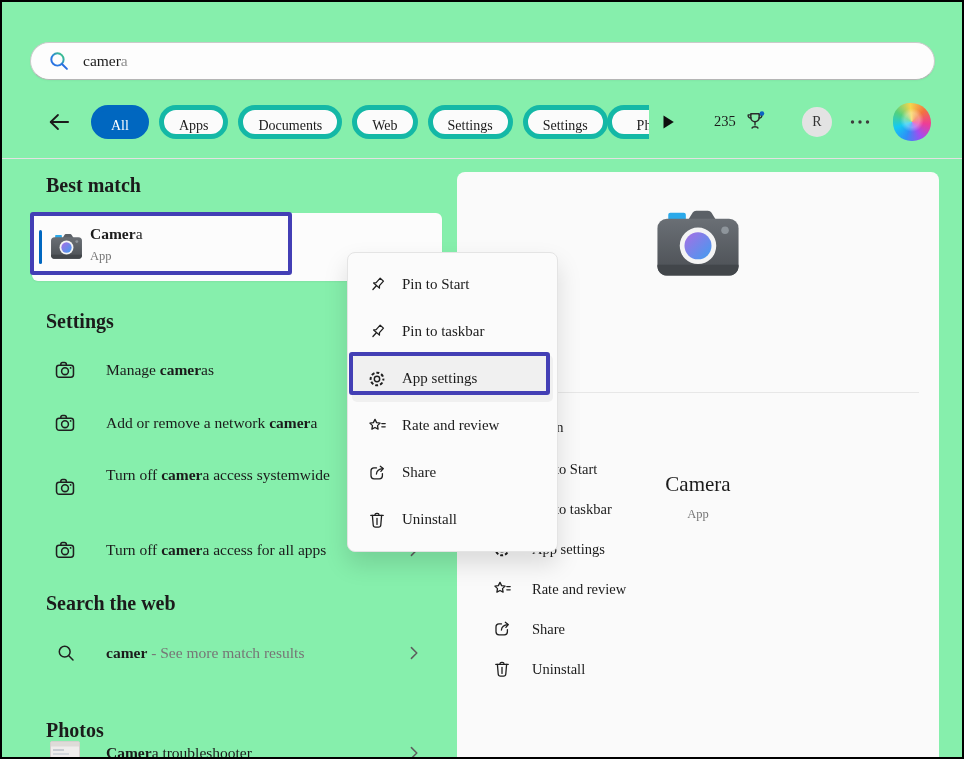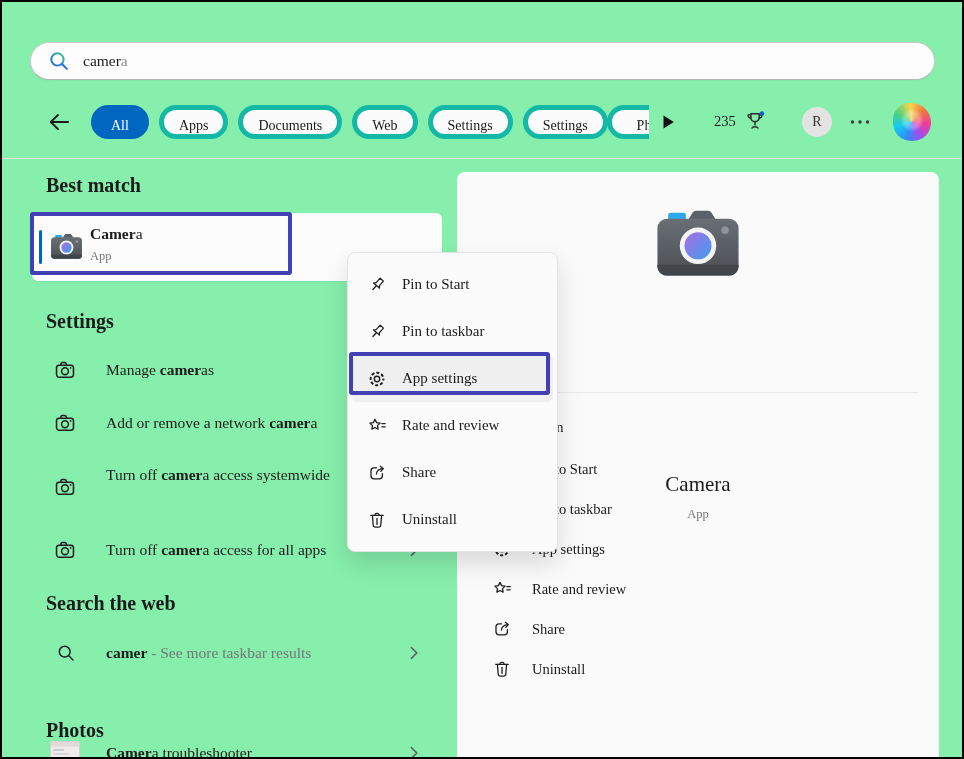--- a/index.html
+++ b/index.html
@@ -315,21 +315,21 @@
         <use href="#chev"></use>
       </svg>
   </div>
 
   <div class="sec-head" style="top:590px">Search the web</div>
 
   <div class="row" style="top:629px">
     <svg class="r-icon" viewBox="0 0 20 20" style="width:20px;height:20px;margin-top:-10px;left:24px">
         <use href="#srch"></use>
       </svg>
-    <div class="r-text"><span class="m">camer</span><span class="gray"> - See more taskbar results</span></div>
+    <div class="r-text"><span class="m">camer</span><span class="gray"> - See more match results</span></div>
     <svg class="chev" viewBox="0 0 20 20">
         <use href="#chev"></use>
       </svg>
   </div>
 
   <div class="sec-head" style="top:717px">Photos</div>
 
   <div class="row" style="top:729px">
     <svg class="thumb" width="30" height="23" viewBox="0 0 30 23">
         <use href="#winthumb"></use>

